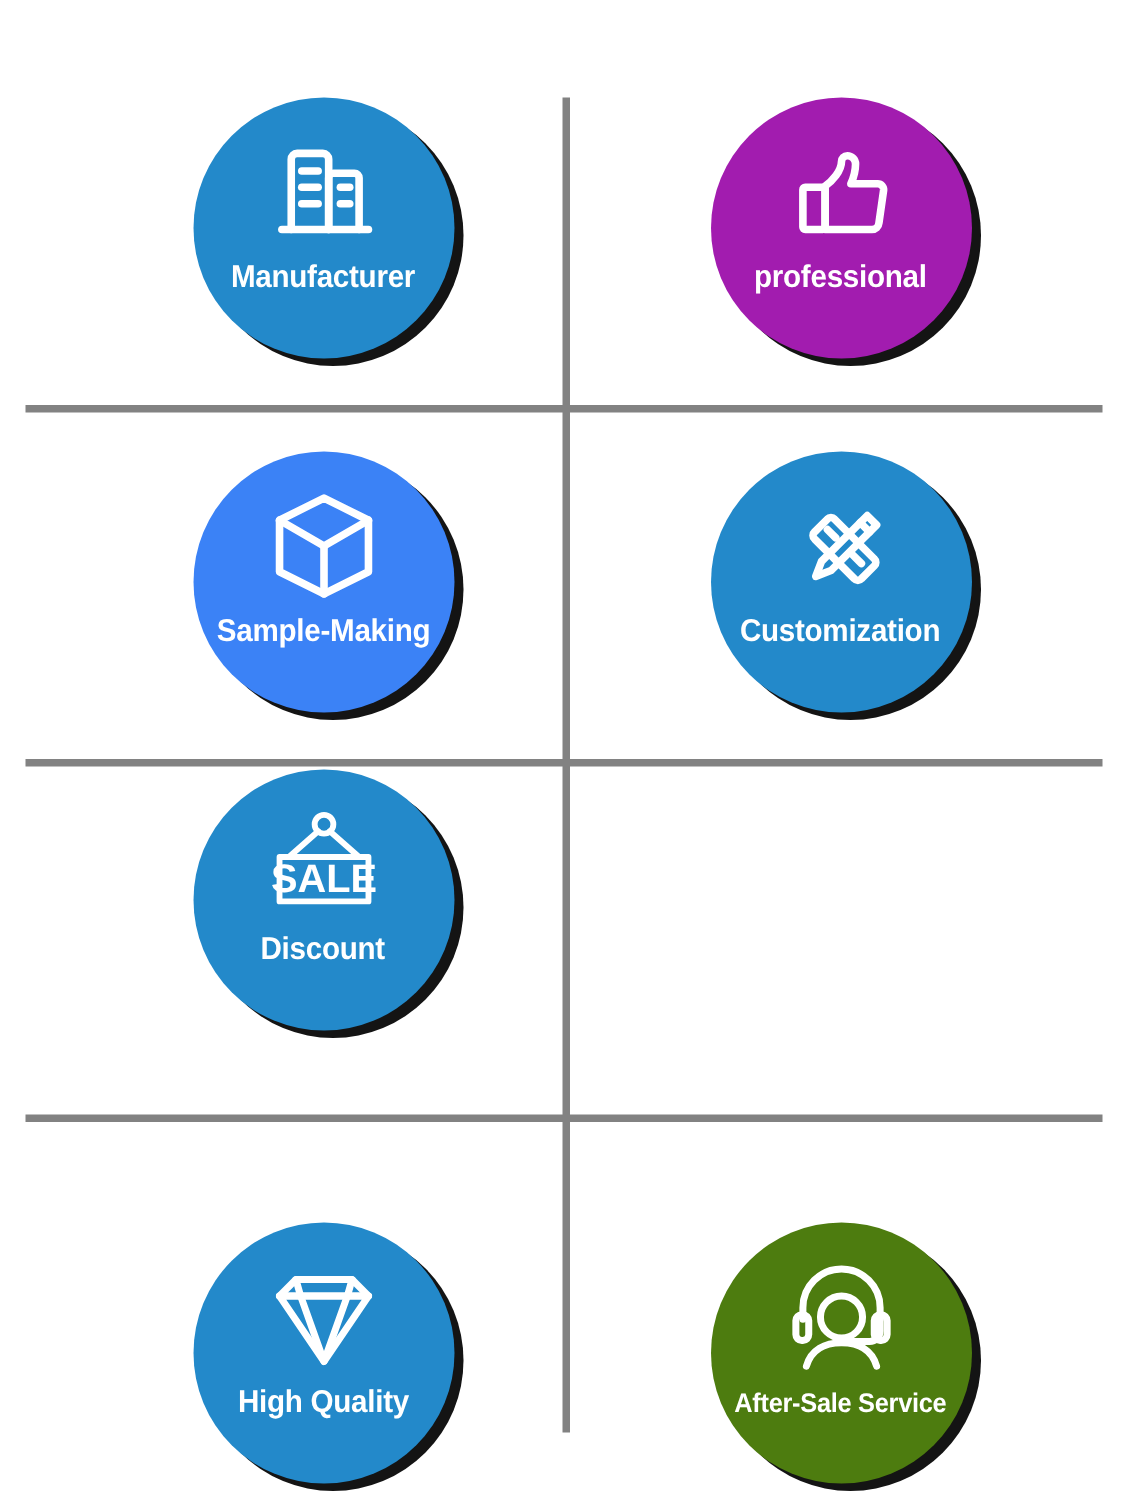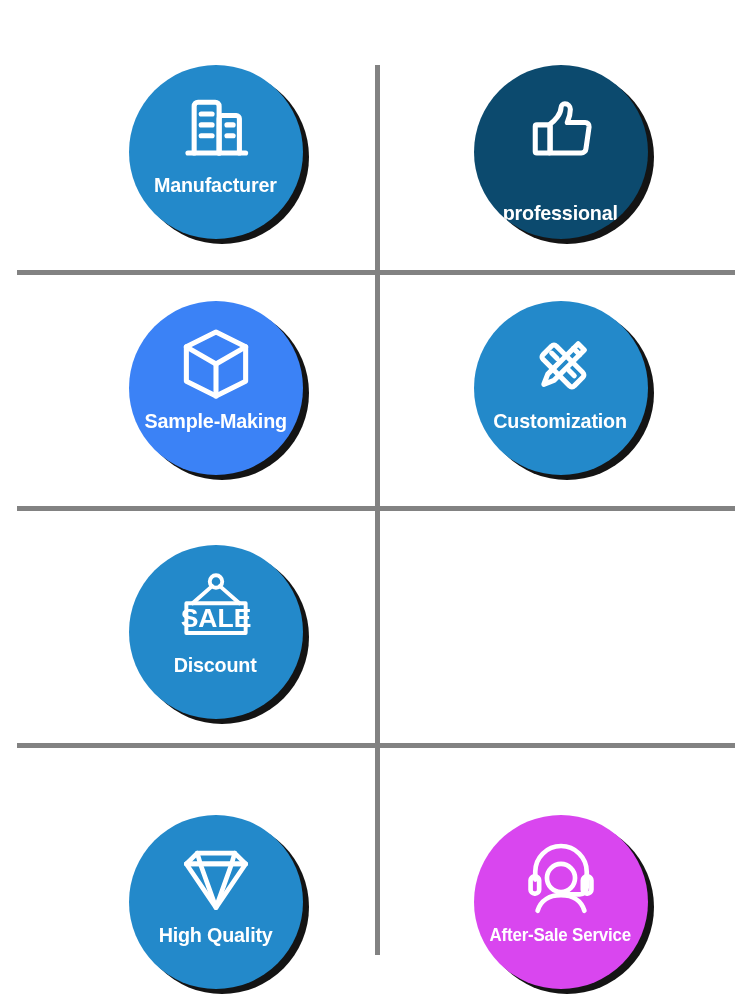--- a/index.html
+++ b/index.html
@@ -49,21 +49,21 @@
   .cell {
     position: absolute;
     width: 375px;
     height: 236px;
     display: flex;
     align-items: center;
     justify-content: center;
   }
   .cell.c-r0 { top: 36px; }
   .cell.c-r1 { top: 272px; }
-  .cell.c-r2 { top: 516px; }
+  .cell.c-r2 { top: 484px; }
   .cell.c-r3 { top: 786px; }
   .cell.c-col0 { left: 30px; }
   .cell.c-col1 { left: 375px; }
 
   
   .badge-wrap {
     position: relative;
     width: 178px;
     height: 178px;
   }
@@ -145,21 +145,21 @@
           </svg>
         </span>
         <span class="badge-label" style="color: rgb(255, 255, 255);">Manufacturer</span>
       </div>
     </div>
   </div>
 
   <div class="cell c-r0 c-col1">
     <div class="badge-wrap">
       <div class="badge-shadow" style="background: rgb(20, 20, 20);"></div>
-      <div class="badge" style="background: #0c4a6e; gap: 28px;">
+      <div class="badge" style="background: #a21caf;">
         <span class="badge-icon">
           <svg viewBox="0 0 100 100" fill="none" stroke="#ffffff" stroke-width="6.5" stroke-linecap="round" stroke-linejoin="round">
             <path d="M36 46 L36 82 h40 a6 6 0 0 0 6-5.5 l4-28 a5 5 0 0 0-5-5.5 H58
                      s4-9 4-17 a7 7 0 0 0-7-7 a5 5 0 0 0-5 5 c0 8-8 17-14 21 z"></path>
             <rect x="17" y="46" width="19" height="36" rx="2"></rect>
           </svg>
         </span>
         <span class="badge-label" style="color: rgb(255, 255, 255);">professional</span>
       </div>
     </div>
@@ -236,21 +236,21 @@
           </svg>
         </span>
         <span class="badge-label" style="color: rgb(255, 255, 255);">High Quality</span>
       </div>
     </div>
   </div>
 
   <div class="cell c-r3 c-col1">
     <div class="badge-wrap">
       <div class="badge-shadow" style="background: rgb(20, 20, 20);"></div>
-      <div class="badge" style="background: #d946ef;">
+      <div class="badge" style="background: #4d7c0f;">
         <span class="badge-icon">
           <svg viewBox="0 0 100 100" fill="none" stroke="#ffffff" stroke-width="6" stroke-linecap="round" stroke-linejoin="round">
             <path d="M17 52 V42 a33 33 0 0 1 66 0 v10"></path>
             <path d="M83 52 v10 a9 9 0 0 1-9 9 H58"></path>
             <rect x="11" y="48" width="11" height="22" rx="5"></rect>
             <rect x="78" y="48" width="11" height="22" rx="5"></rect>
             <path d="M32 50 a18 18 0 0 1 36 0 a18 18 0 0 1-18 18 a18 18 0 0 1-18-18 Z"></path>
             <path d="M20 92 c4-14 16-20 30-20 c14 0 26 6 30 20"></path>
           </svg>
         </span>

